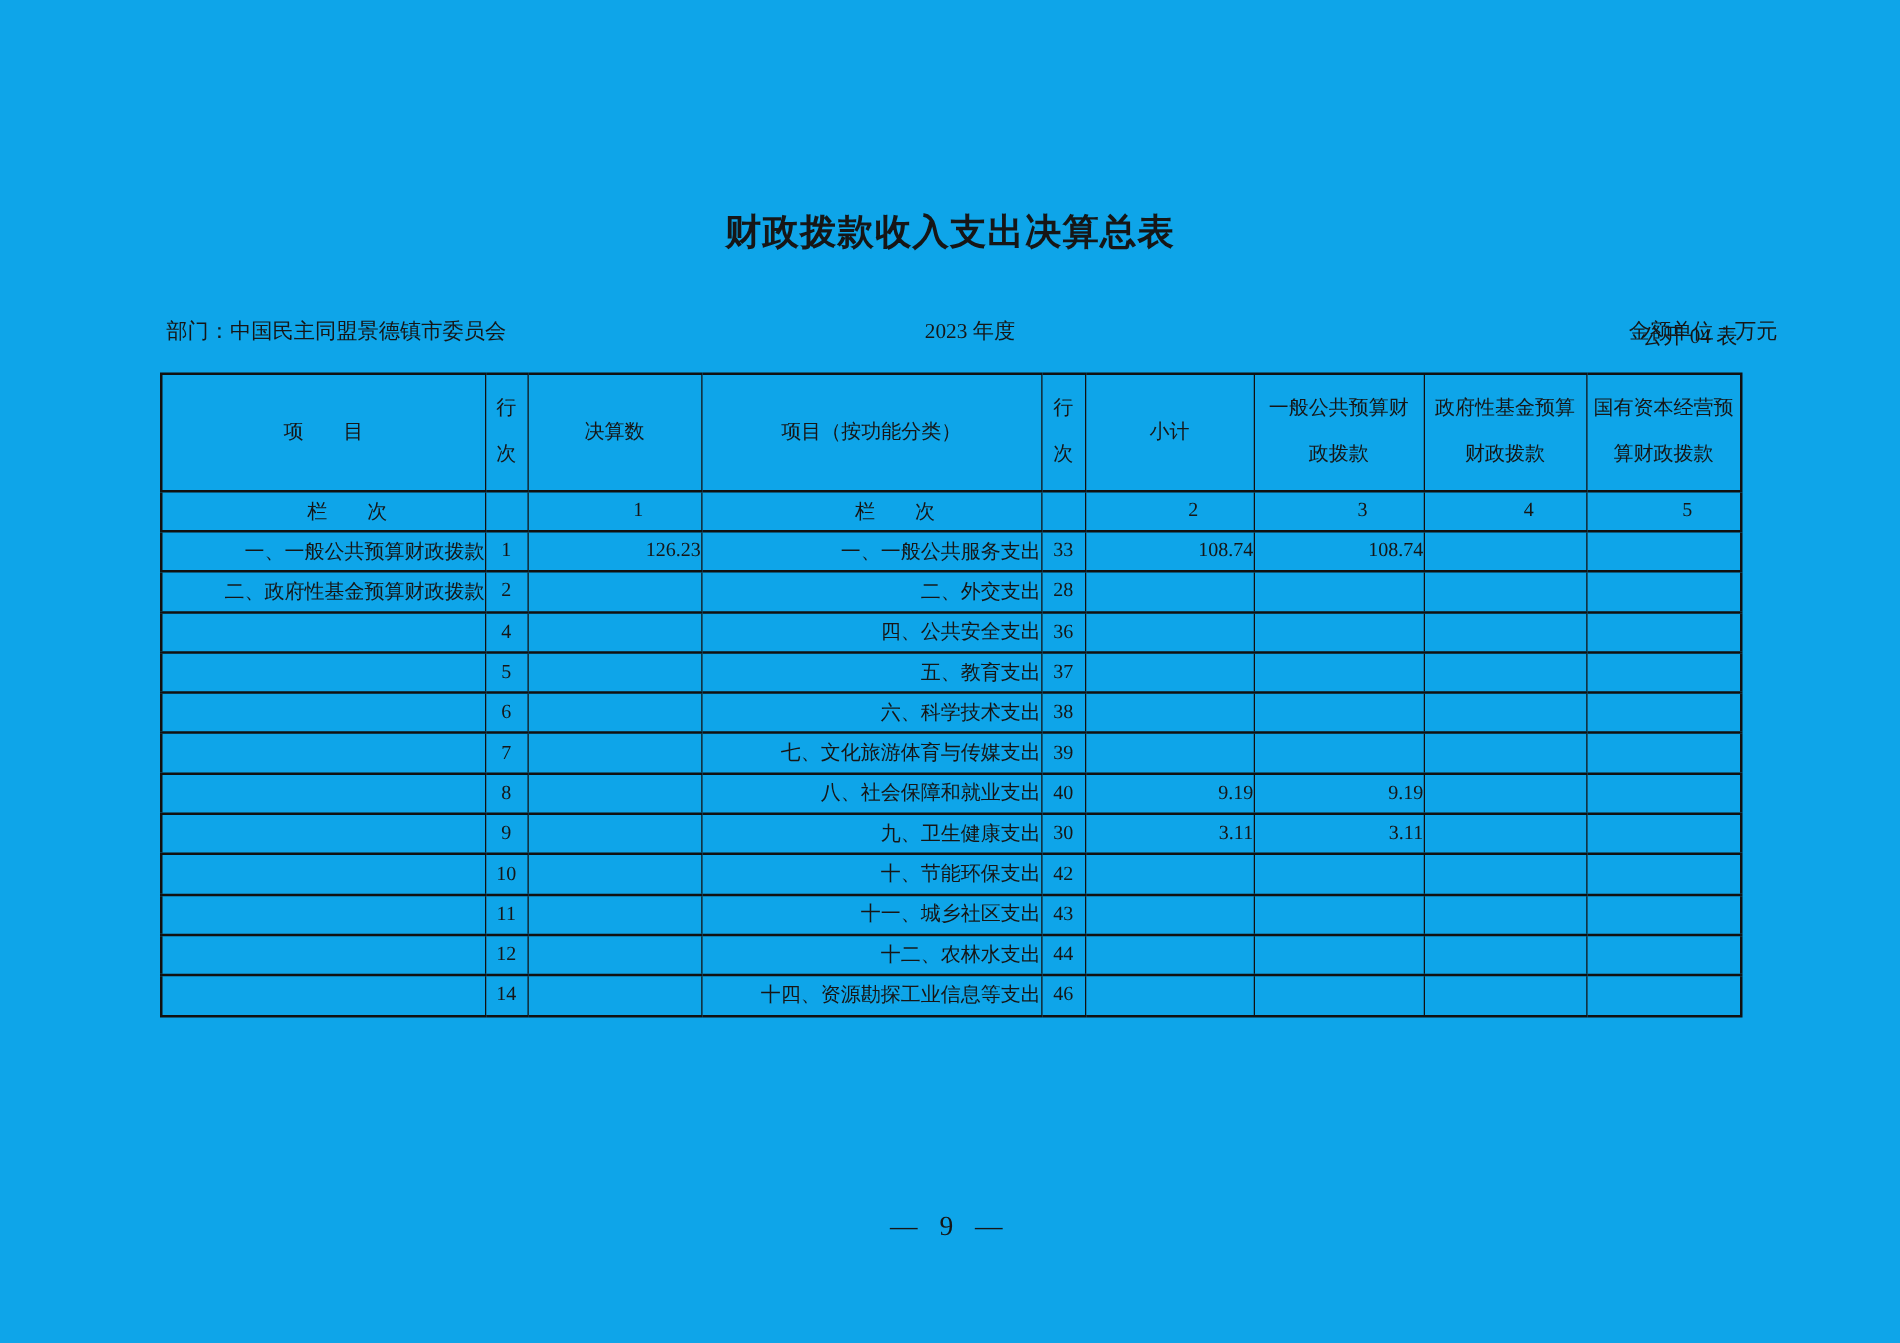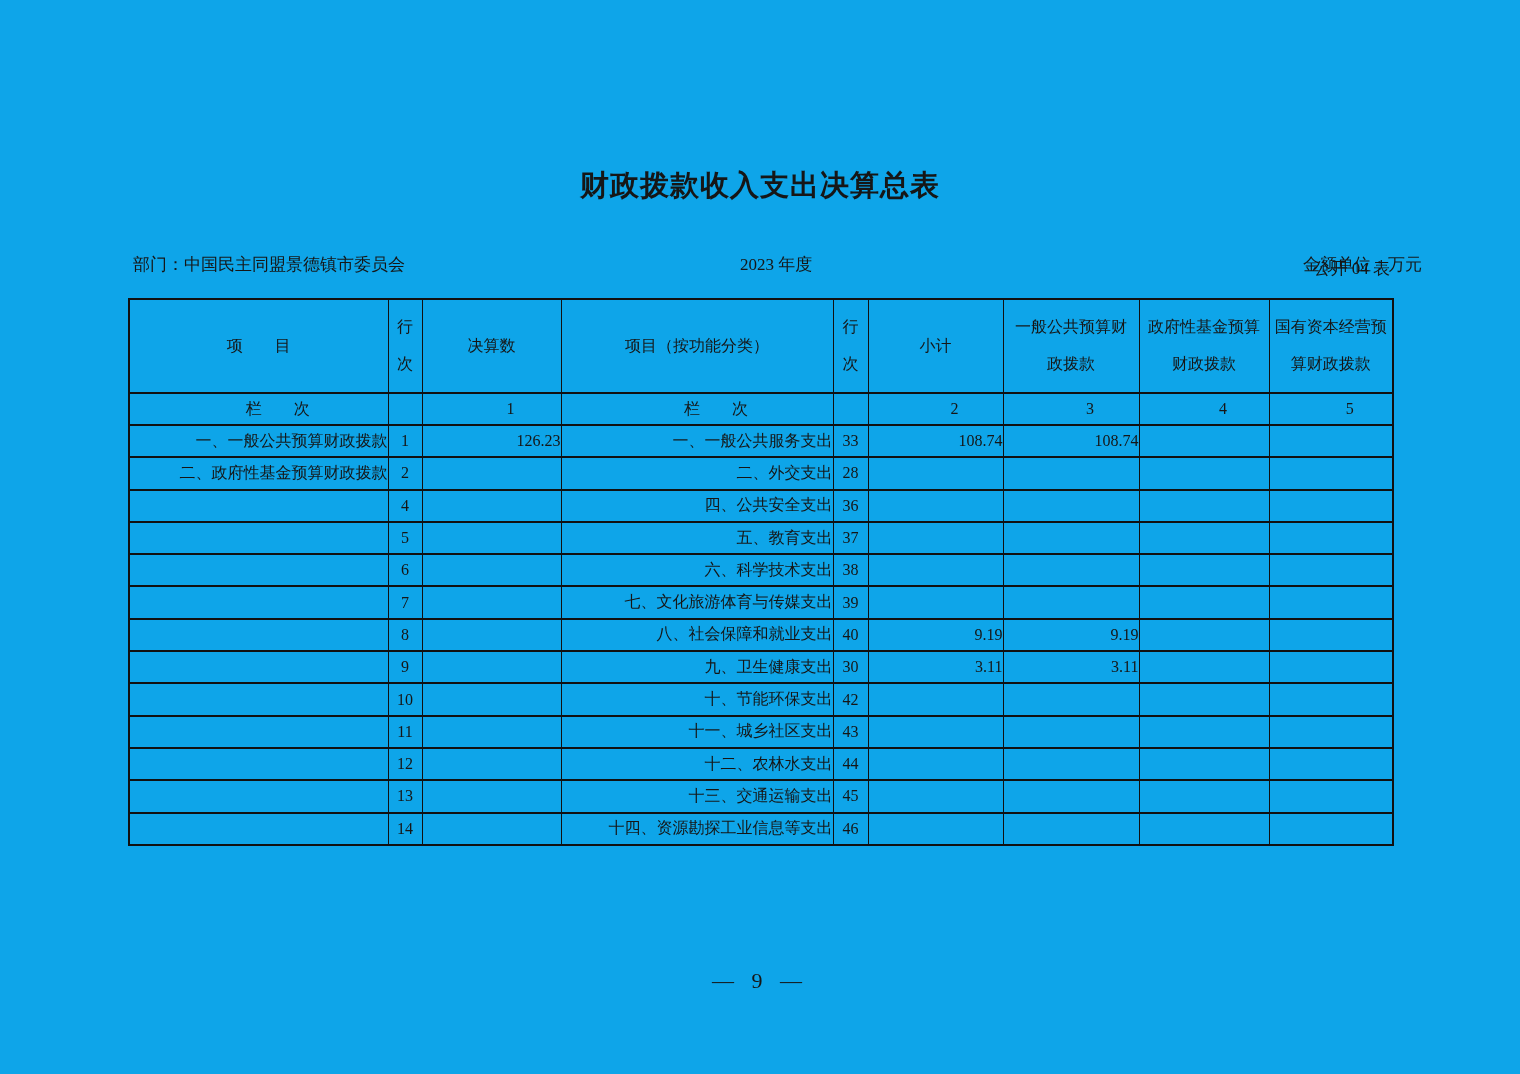--- a/index.html
+++ b/index.html
@@ -261,31 +261,20 @@
           <td class="cell-val"></td>
           <td class="cell-item">十二、农林水支出</td>
           <td class="cell-num">44</td>
           <td class="cell-val"></td>
           <td class="cell-val"></td>
           <td class="cell-val"></td>
           <td class="cell-val"></td>
         </tr>
         <tr>
           <td class="cell-item"></td>
-          <td class="cell-num">13</td>
-          <td class="cell-val"></td>
-          <td class="cell-item">十三、交通运输支出</td>
-          <td class="cell-num">45</td>
-          <td class="cell-val"></td>
-          <td class="cell-val"></td>
-          <td class="cell-val"></td>
-          <td class="cell-val"></td>
-        </tr>
-        <tr>
-          <td class="cell-item"></td>
           <td class="cell-num">14</td>
           <td class="cell-val"></td>
           <td class="cell-item">十四、资源勘探工业信息等支出</td>
           <td class="cell-num">46</td>
           <td class="cell-val"></td>
           <td class="cell-val"></td>
           <td class="cell-val"></td>
           <td class="cell-val"></td>
         </tr>
       </tbody>

